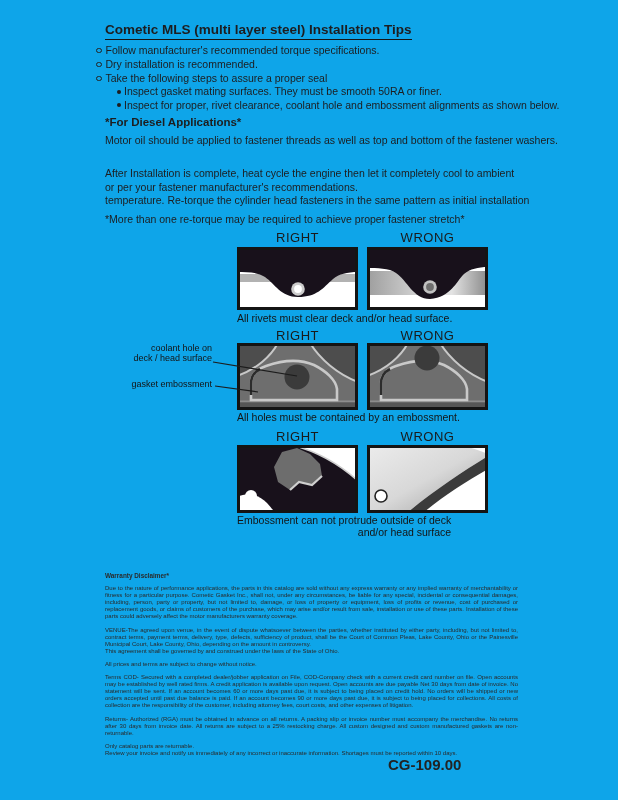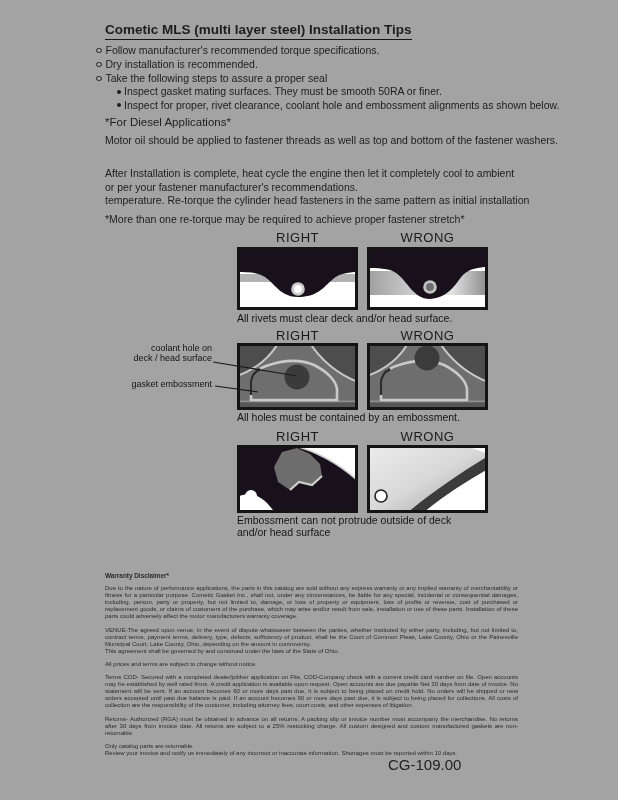--- a/index.html
+++ b/index.html
@@ -1,19 +1,19 @@
 <!DOCTYPE html>
 <html><head>
 <meta charset="utf-8">
 <style>
   html,body{margin:0;padding:0;background:#fff;}
   .page{
     position:relative;
     width:618px;height:800px;
-    background:#a3a3a3;
+    background:#0ea5e9;
     font-family:"Liberation Sans", sans-serif;
     color:#1d1d1f;
     overflow:hidden;
   }
   .abs{position:absolute;}
   .page-title{
     left:105px;top:22px;
     font-size:13.5px;font-weight:bold;
     border-bottom:1.5px solid #151515;
     padding-bottom:2px;
@@ -23,34 +23,34 @@
   .bullet-row{display:flex;align-items:flex-start;}
   .marker-open{
     width:3.5px;height:3.5px;border:1px solid #222;border-radius:50%;
     margin:4.5px 4px 0 0;flex:0 0 auto;background:transparent;
   }
   .subbullets{left:117px;top:85px;font-size:10.5px;line-height:13.5px;}
   .marker-solid{
     width:4px;height:4px;border-radius:50%;background:#1d1d1f;
     margin:4.5px 3px 0 0;flex:0 0 auto;
   }
-  .diesel-heading{left:105px;top:116px;font-size:11.5px;font-weight:normal;}
+  .diesel-heading{left:105px;top:116px;font-size:11.5px;font-weight:bold;}
   .body-par{left:105px;font-size:10.5px;line-height:13.5px;white-space:nowrap;}
   .dg-label{width:121px;text-align:center;font-size:13px;letter-spacing:.5px;color:#1a1a1a;}
-  .dg-caption{font-size:10.5px;line-height:11.5px;color:#141414;}
+  .dg-caption{font-size:10.5px;line-height:11.5px;color:#141414;text-align:right;}
   .callout{font-size:9px;line-height:10px;text-align:right;width:112px;color:#141414;}
   .panel-svg{display:block;}
   .footer{
     left:105px;top:572px;width:413px;
     font-size:6px;line-height:7.1px;color:#2a2a2a;text-align:justify;
   }
   .footer .ft-title{font-size:6.4px;font-weight:bold;margin-bottom:6px;text-align:left;}
   .footer p{margin:0 0 6px 0;}
   .footer p.tight{margin:0;}
-  .page-number{left:388px;top:756px;font-size:15px;color:#222;}
+  .page-number{left:388px;top:756px;font-size:15px;color:#222;font-weight:bold;}
 </style>
 </head>
 <body>
 
 <div class="page">
 
   <div class="abs page-title">Cometic MLS (multi layer steel) Installation Tips</div>
 
   <div class="abs bullets">
     <div class="bullet-row">

